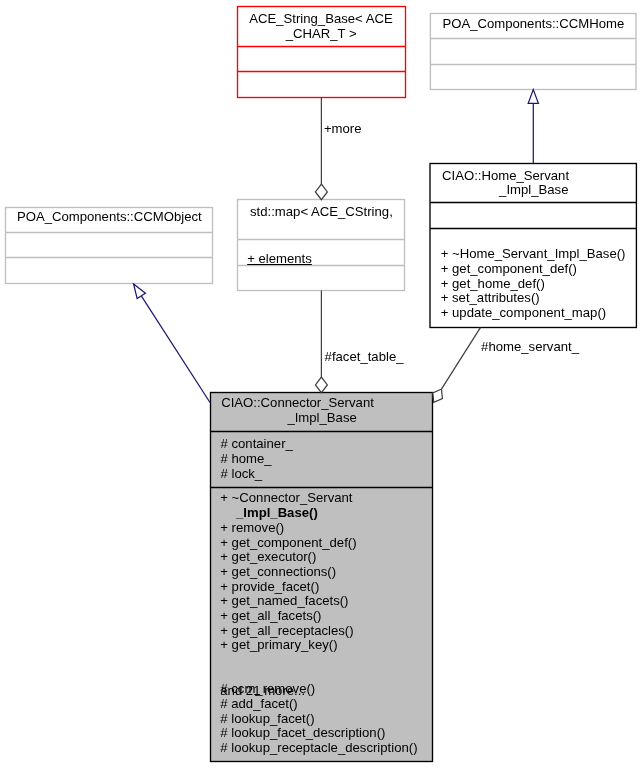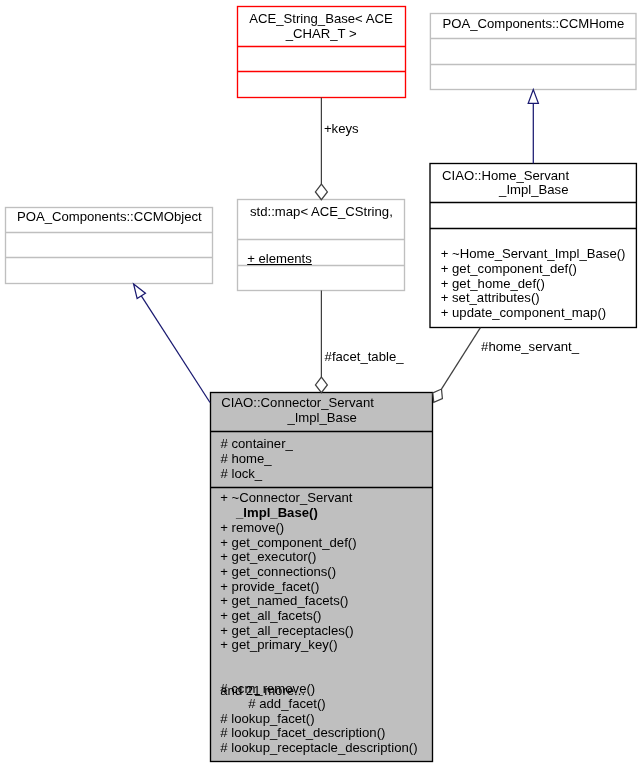--- a/index.html
+++ b/index.html
@@ -95,20 +95,20 @@
 <div class="tline" style="left:220.30px;top:535.50px;">+ get_component_def()</div>
 <div class="tline" style="left:220.30px;top:550.18px;">+ get_executor()</div>
 <div class="tline" style="left:220.30px;top:564.86px;">+ get_connections()</div>
 <div class="tline" style="left:220.30px;top:579.54px;">+ provide_facet()</div>
 <div class="tline" style="left:220.30px;top:594.22px;">+ get_named_facets()</div>
 <div class="tline" style="left:220.30px;top:608.90px;">+ get_all_facets()</div>
 <div class="tline" style="left:220.30px;top:623.58px;">+ get_all_receptacles()</div>
 <div class="tline" style="left:220.30px;top:638.26px;">+ get_primary_key()</div>
 <div class="tline" style="left:220.30px;top:648px;margin-top:36px;">and 21 more...</div>
 <div class="tline" style="left:220.30px;top:682.30px;"># ccm_remove()</div>
-<div class="tline" style="left:220.30px;top:696.98px;margin-left:28px;"># add_facet()</div>
+<div class="tline" style="left:220.30px;top:696.98px;"># add_facet()</div>
 <div class="tline" style="left:220.30px;top:711.66px;"># lookup_facet()</div>
 <div class="tline" style="left:220.30px;top:726.34px;"># lookup_facet_description()</div>
 <div class="tline" style="left:220.30px;top:741.02px;"># lookup_receptacle_description()</div>
-<div class="elabel" style="left:323.90px;top:122.06px;">+keys</div>
+<div class="elabel" style="left:323.90px;top:122.06px;">+more</div>
 <div class="elabel" style="left:324.60px;top:350.26px;">#facet_table_</div>
 <div class="elabel" style="left:469.10px;top:340px;margin-left:12px;">#home_servant_</div>
 </div>
 
 </body></html>

